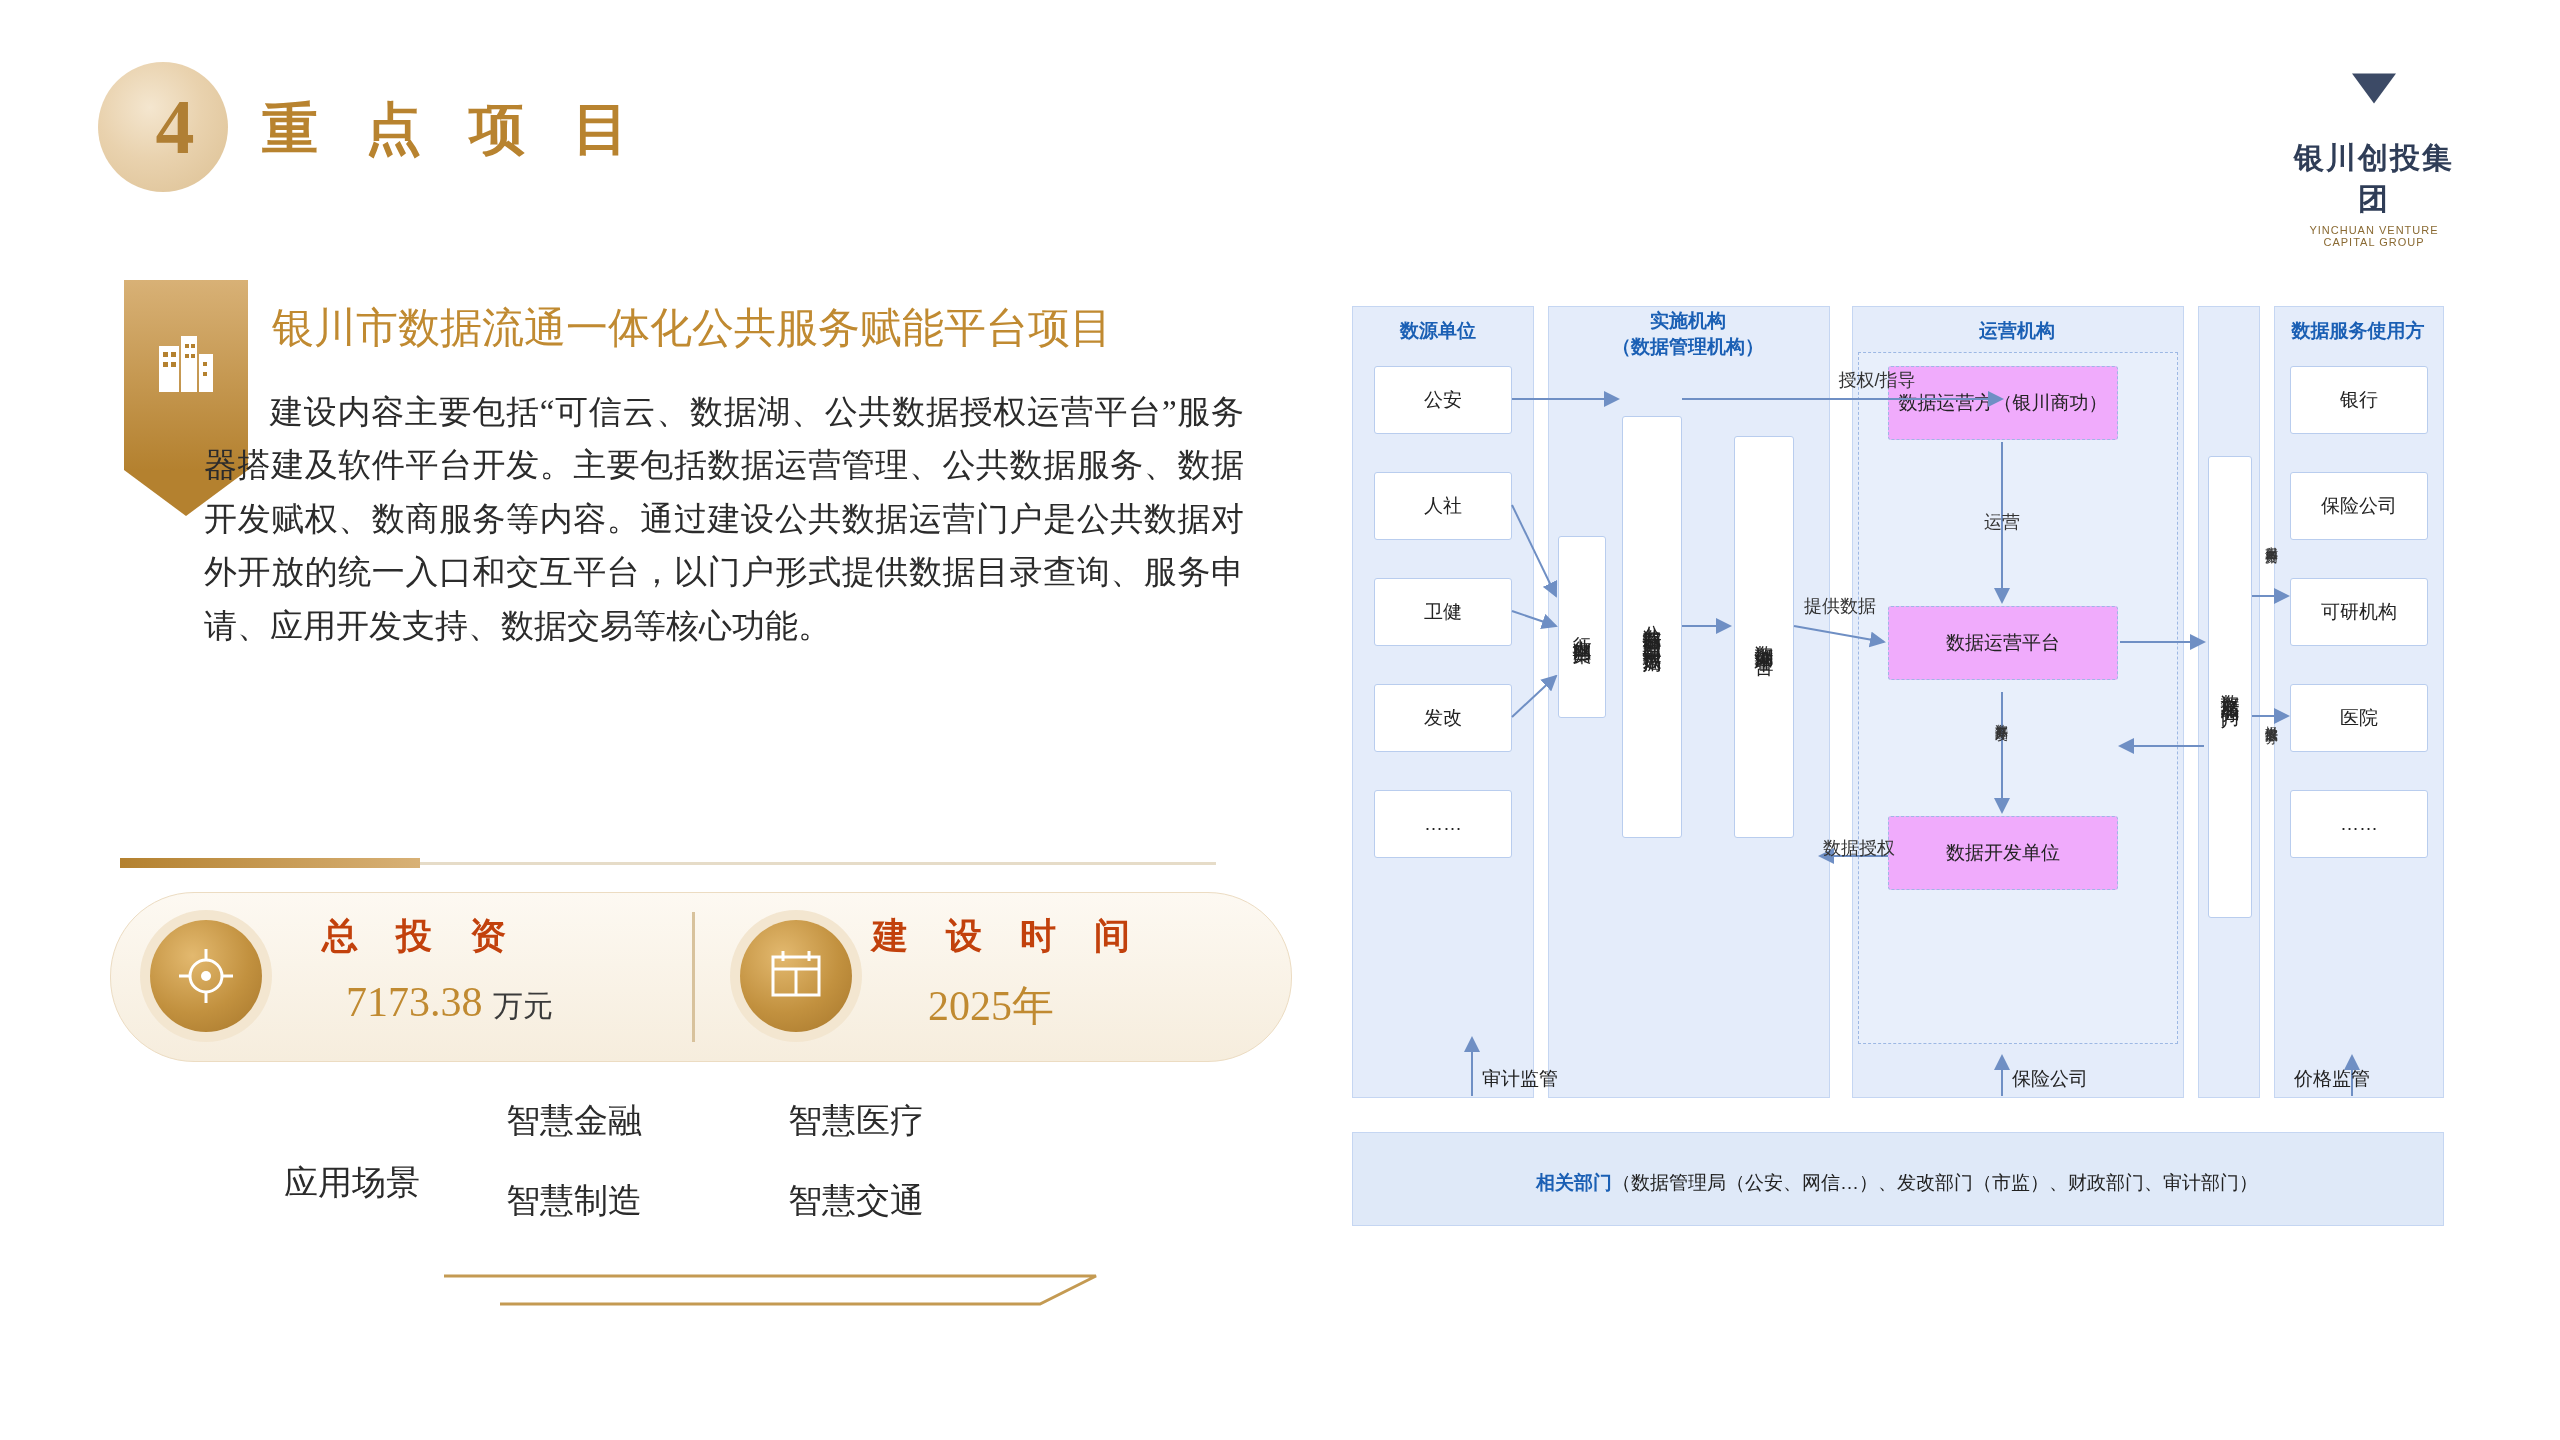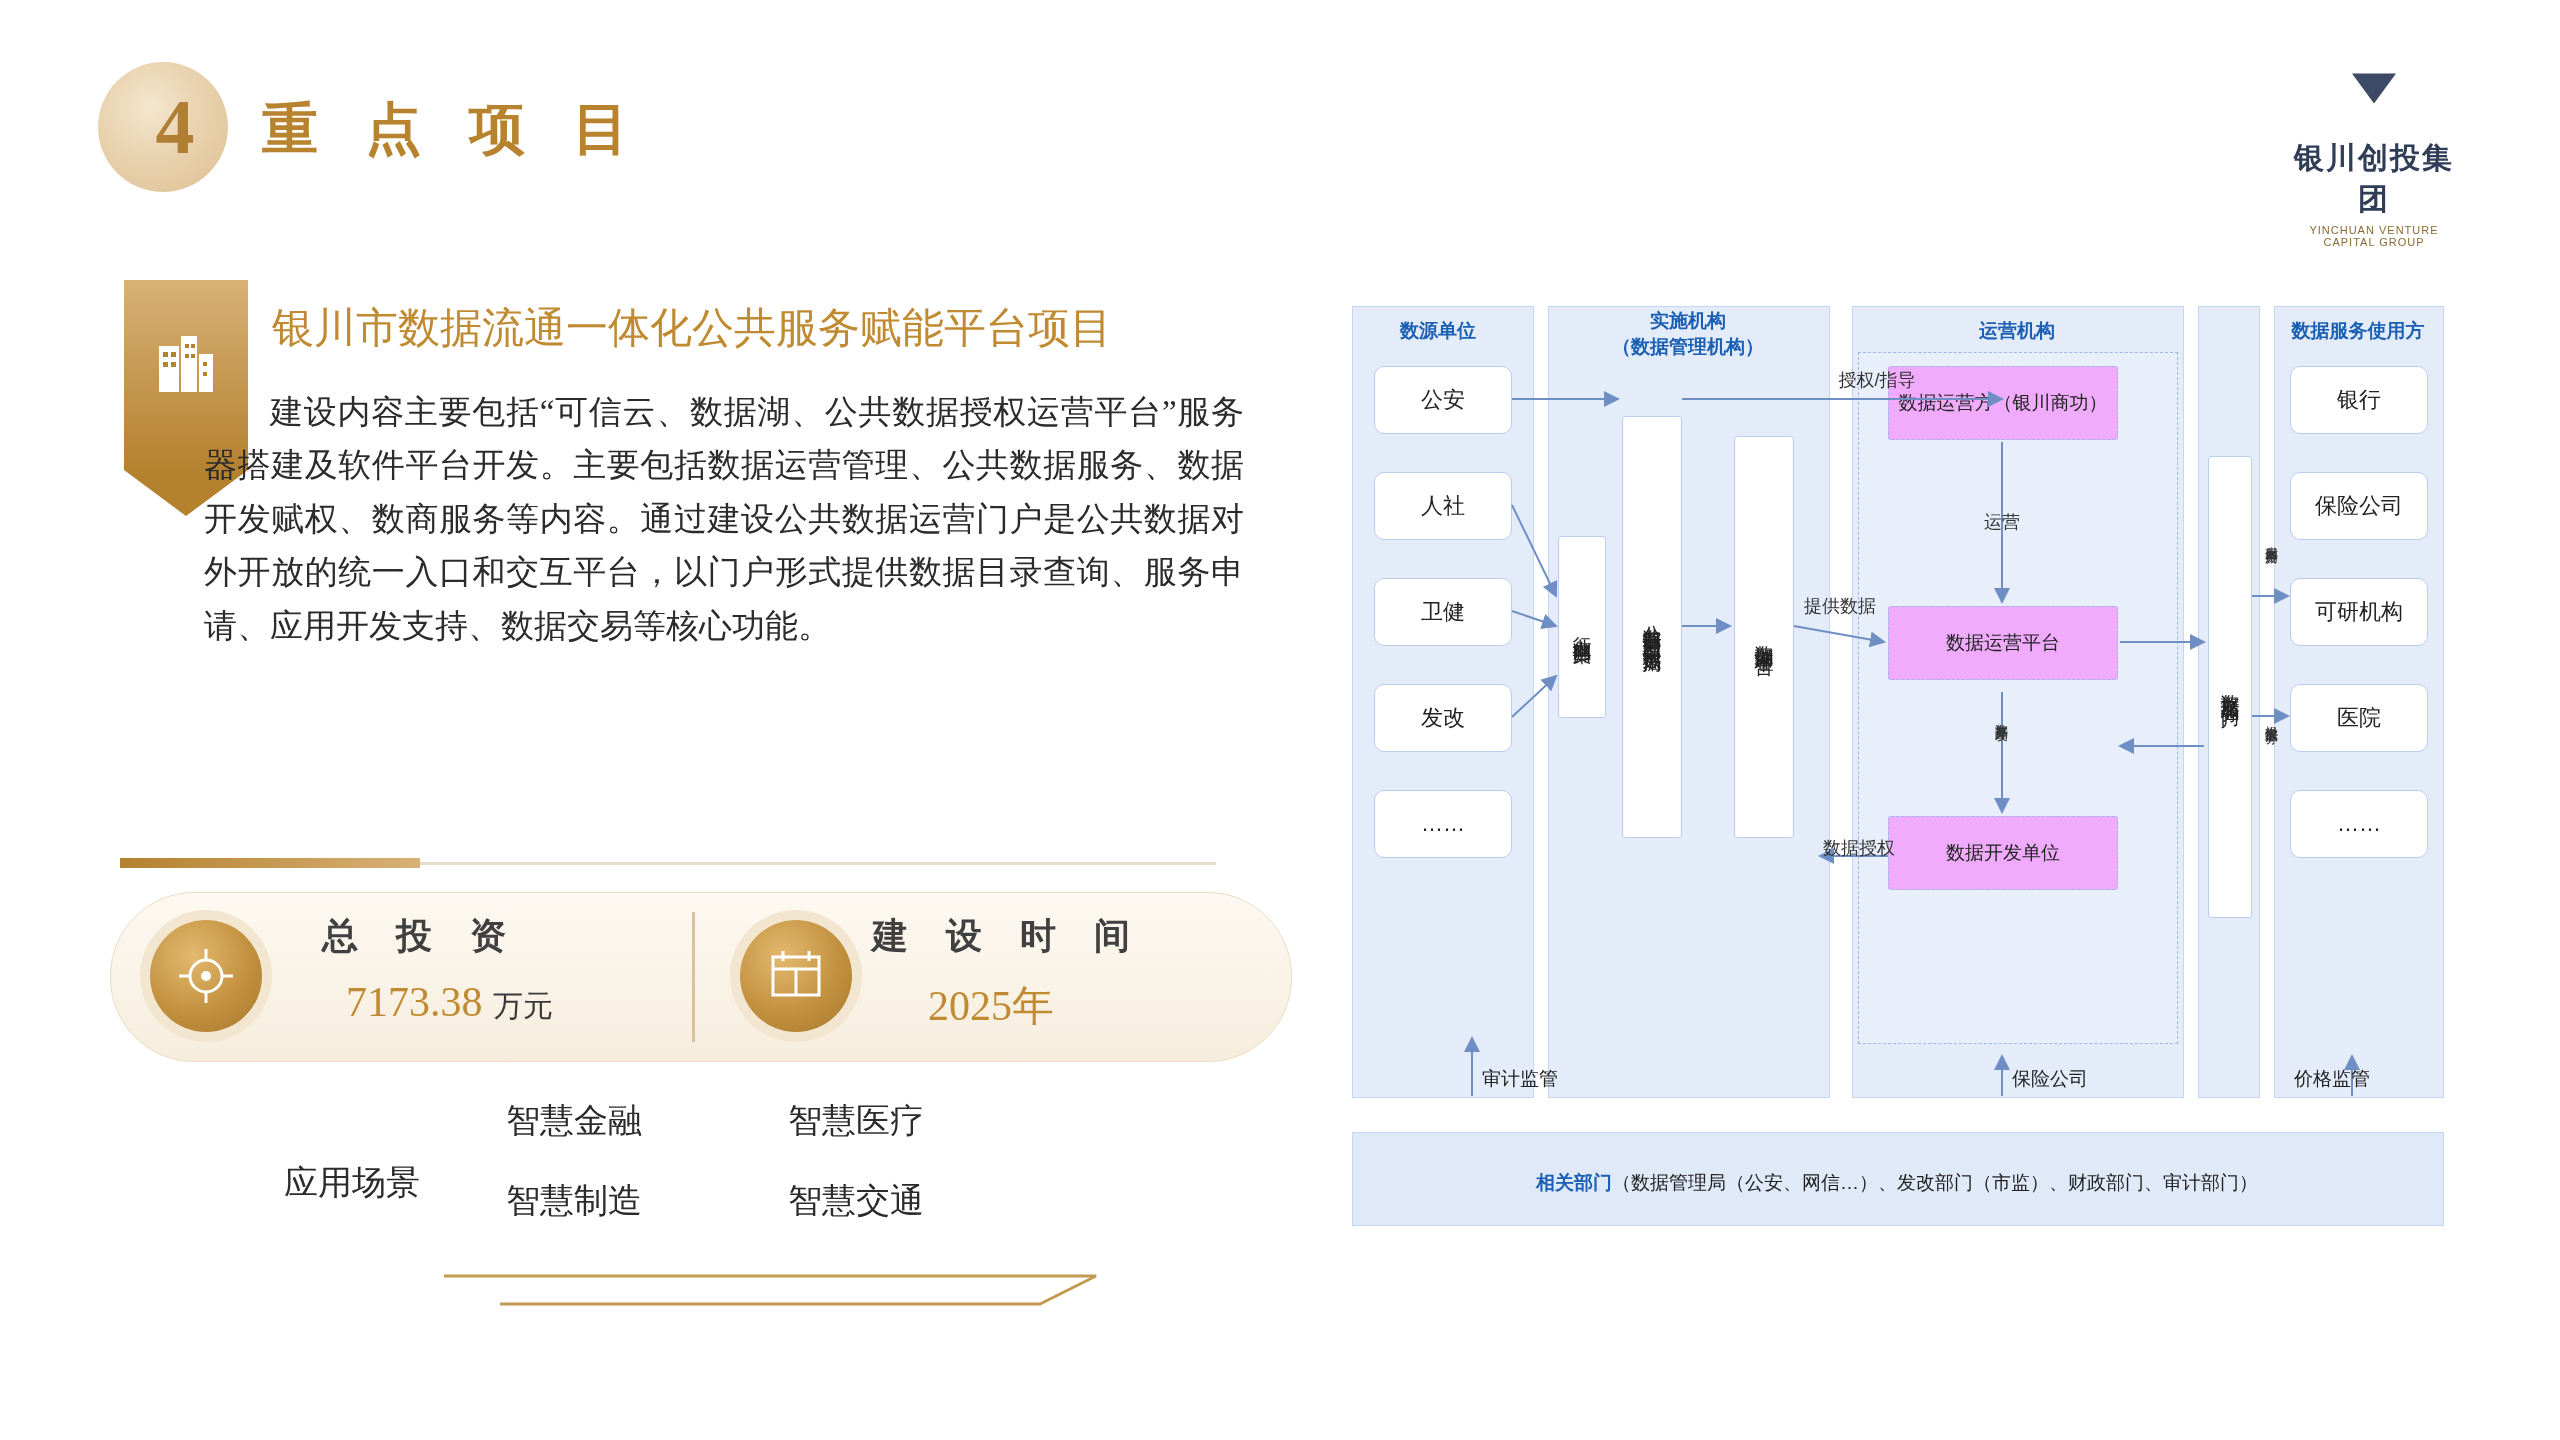--- a/index.html
+++ b/index.html
@@ -79,21 +79,21 @@
   }
   .coin{
     position:absolute;width:112px;height:112px;border-radius:50%;
     background:radial-gradient(circle at 38% 32%,#e3b96f 0%,#c2913f 55%,#a6762b 100%);
     box-shadow:0 0 0 10px #f3e6d0;
   }
   .coin1{left:150px;top:920px;}
   .coin2{left:740px;top:920px;}
   .coin-icon{position:absolute;left:50%;top:50%;transform:translate(-50%,-50%);}
   .stat-label{
-    position:absolute;font-size:36px;font-weight:bold;letter-spacing:14px;color:#404040;
+    position:absolute;font-size:36px;font-weight:bold;letter-spacing:14px;color:#c2410c;
   }
   .stat-value{position:absolute;font-size:42px;color:#c08a31;font-family:"Liberation Serif",serif;}
   .stat-unit{font-size:30px;color:#3a3a3a;}
   .stat-sep{position:absolute;left:692px;top:912px;width:3px;height:130px;background:#d8c29c;}
   
   .scn-label{position:absolute;left:284px;top:1160px;font-size:34px;color:#2b2b2b;font-family:"Liberation Serif",serif;}
   .scn{position:absolute;font-size:34px;color:#2b2b2b;font-family:"Liberation Serif",serif;}
   .scn-arrow{
     position:absolute;left:440px;top:1272px;width:660px;height:36px;
   }
@@ -101,23 +101,23 @@
   .diagram{
     position:absolute;left:1352px;top:296px;width:1090px;height:930px;
   }
   .col-hd{
     position:absolute;text-align:center;font-size:19px;font-weight:bold;color:#1a5fb4;
   }
   .col-box{
     position:absolute;background:#e4ecfa;border:1px solid #c5d6f2;
   }
   .node{
-    position:absolute;background:#ffffff;border:1px solid #b9cdee;border-radius:10px;
+    position:absolute;background:#ffffff;border:1px solid #b9cdee;border-radius:3px;
     display:flex;align-items:center;justify-content:center;text-align:center;
-    font-size:22px;color:#222;line-height:1.25;
+    font-size:19px;color:#222;line-height:1.25;
   }
   .node-dash{
     position:absolute;background:#f0abfc;border:1px dashed #9db8e4;border-radius:3px;
     display:flex;align-items:center;justify-content:center;text-align:center;
     font-size:19px;color:#222;line-height:1.3;
   }
   .node-vert{
     position:absolute;background:#ffffff;border:1px solid #b9cdee;border-radius:3px;
     display:flex;align-items:center;justify-content:center;text-align:center;
     font-size:19px;color:#222;writing-mode:vertical-rl;letter-spacing:2px;

